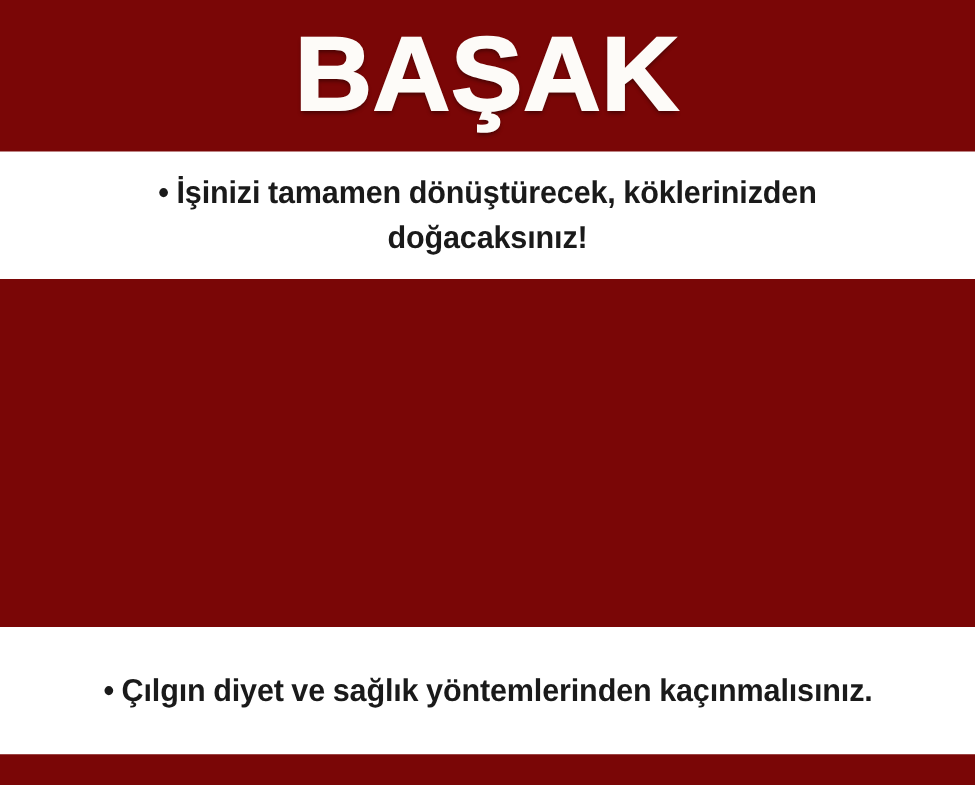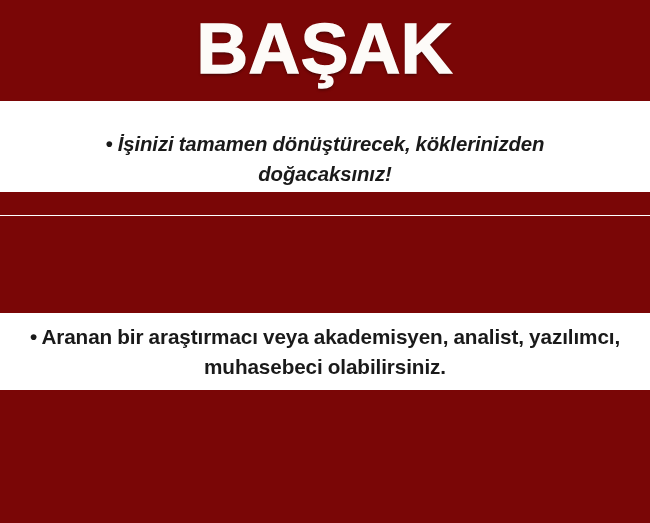--- a/index.html
+++ b/index.html
@@ -64,21 +64,21 @@
     font-weight: 700;
     font-size: 21px;
     line-height: 30px;
     text-align: center;
     margin: 0;
     transform: scaleX(0.97);
     word-spacing: -0.5px;
     letter-spacing: -0.1px;
   }
 
-  #panel-1 { top: 101px; height: 115px; font-style: italic; }
+  #panel-1 { top: 101px; height: 85px; }
   #panel-1 .panel-text { max-width: 560px; }
 
   #panel-2 { top: 215px; height: 73px; }
   #panel-2 .panel-text { max-width: 600px; }
 
   #panel-3 { top: 313px; height: 77px; }
   #panel-3 .panel-text { max-width: 650px; font-size: 21px; transform: scaleX(0.985); }
 
   #panel-4 { top: 418px; height: 85px; }
   #panel-4 .panel-text { max-width: 620px; }
@@ -106,22 +106,22 @@
 
   <div class="text-panel" id="panel-1">
     <p class="panel-text">• İşinizi tamamen dönüştürecek, köklerinizden doğacaksınız!</p>
   </div>
 
   <div class="stripe" id="stripe-1"></div>
 
 
   <div class="stripe" id="stripe-2"></div>
 
-  <div class="text-panel" id="panel-3">
-    <p class="panel-text">• Aranan bir araştırmacı veya akademisyen, analist, yazılımcı, muhasebeci olabilirsiniz.</p>
-  </div>
 
   <div class="stripe" id="stripe-3"></div>
 
+  <div class="text-panel" id="panel-4">
+    <p class="panel-text">• Çılgın diyet ve sağlık yöntemlerinden kaçınmalısınız.</p>
+  </div>
 
   <div class="stripe" id="stripe-footer"></div>
 
 </div>
 
 </body></html>

